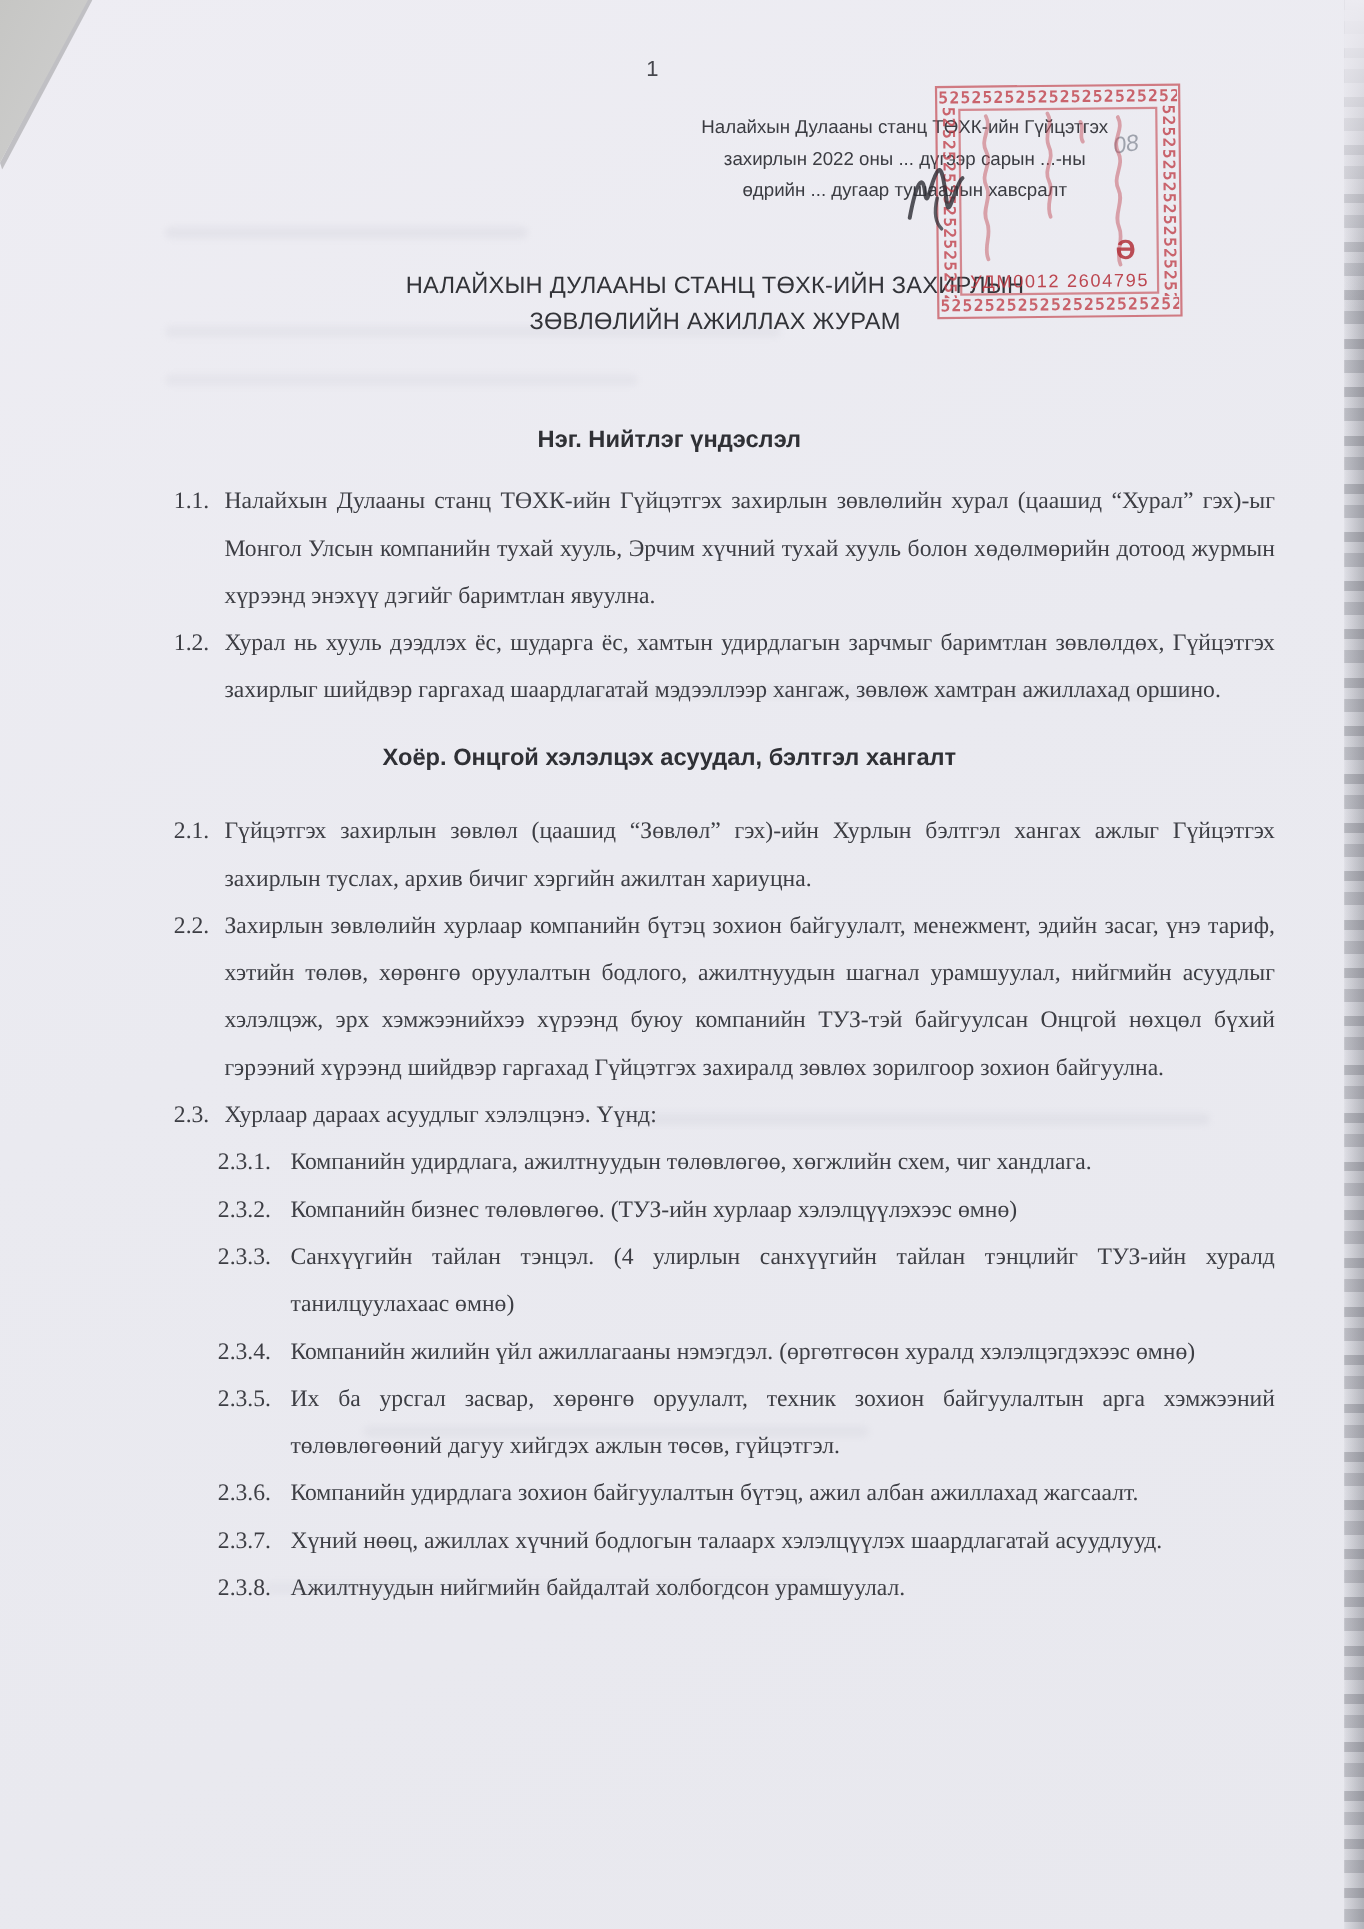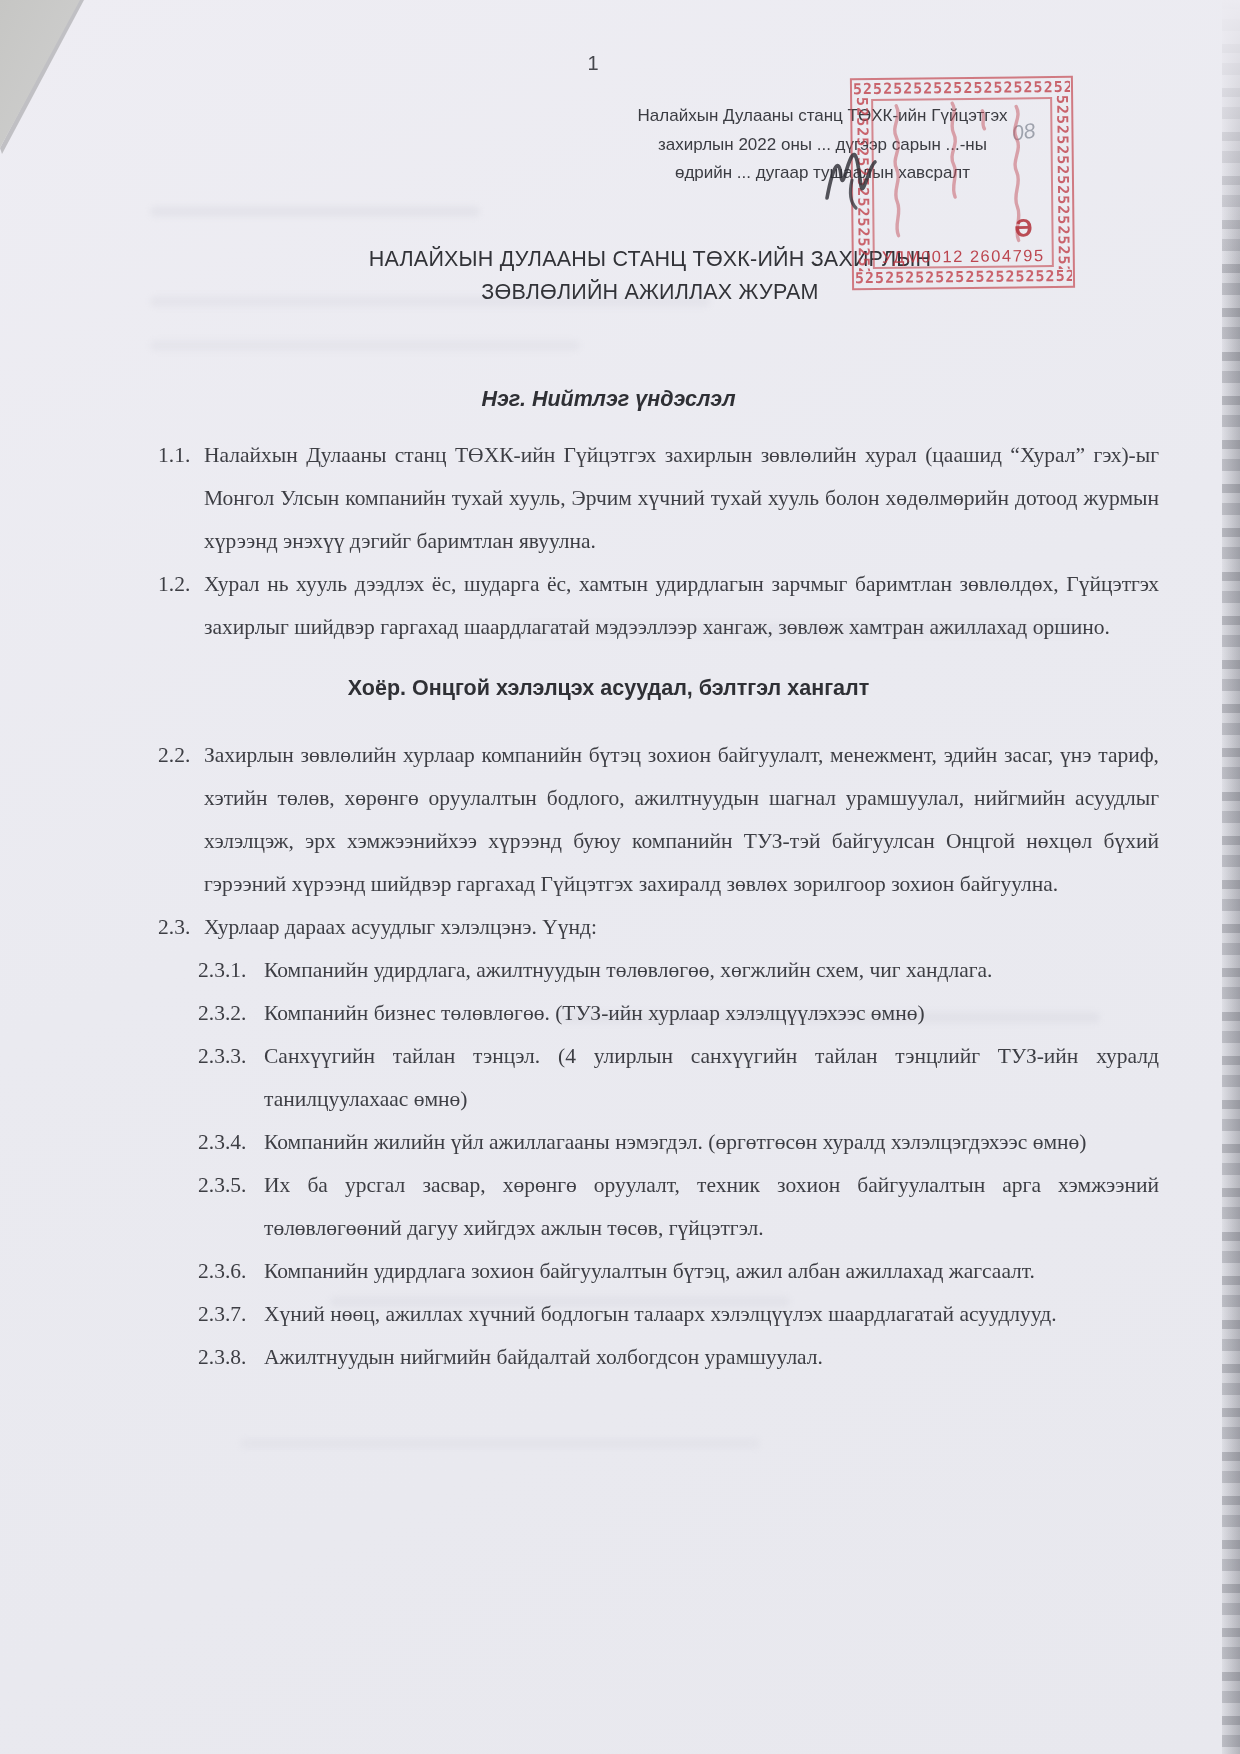--- a/index.html
+++ b/index.html
@@ -86,21 +86,21 @@
   }
   
   .body-text{
     position:absolute;top:378px;left:158px;width:1001px;
     font-size:21.5px;line-height:43px;z-index:2;
   }
   .sec-heading{
     text-align:center;font-weight:bold;color:#2f3035;
     padding-right:100px;
   }
-  .sec-heading.first{margin-bottom:13px;font-style:italic;}
+  .sec-heading.first{margin-bottom:13px;}
   .sec-heading.second{margin-top:18px;margin-bottom:24px;}
   .item{display:flex;font-family:Liberation Serif, serif;}
   .item.first-gap{margin-top:8px;}
   .item .num{flex:0 0 46px;}
   .item .txt{flex:1;text-align:justify;}
   .sub{margin-left:40px;}
   .sub .num{flex:0 0 66px;}
 </style>
 </head>
 <body>
@@ -164,20 +164,24 @@
       <div class="txt">Налайхын Дулааны станц ТӨХК-ийн Гүйцэтгэх захирлын зөвлөлийн хурал (цаашид “Хурал” гэх)-ыг Монгол Улсын компанийн тухай хууль, Эрчим хүчний тухай хууль болон хөдөлмөрийн дотоод журмын хүрээнд энэхүү дэгийг баримтлан явуулна.</div>
     </div>
     <div class="item">
       <div class="num">1.2.</div>
       <div class="txt">Хурал нь хууль дээдлэх ёс, шударга ёс, хамтын удирдлагын зарчмыг баримтлан зөвлөлдөх, Гүйцэтгэх захирлыг шийдвэр гаргахад шаардлагатай мэдээллээр хангаж, зөвлөж хамтран ажиллахад оршино.</div>
     </div>
 
     <div class="sec-heading second">Хоёр. Онцгой хэлэлцэх асуудал, бэлтгэл хангалт</div>
 
     <div class="item">
+      <div class="num">2.1.</div>
+      <div class="txt">Гүйцэтгэх захирлын зөвлөл (цаашид “Зөвлөл” гэх)-ийн Хурлын бэлтгэл хангах  ажлыг Гүйцэтгэх захирлын туслах, архив бичиг хэргийн ажилтан хариуцна.</div>
+    </div>
+    <div class="item">
       <div class="num">2.2.</div>
       <div class="txt">Захирлын зөвлөлийн хурлаар компанийн бүтэц зохион байгуулалт, менежмент,  эдийн засаг, үнэ тариф, хэтийн төлөв, хөрөнгө оруулалтын бодлого, ажилтнуудын шагнал урамшуулал, нийгмийн асуудлыг хэлэлцэж, эрх хэмжээнийхээ хүрээнд буюу компанийн ТУЗ-тэй байгуулсан Онцгой нөхцөл бүхий гэрээний хүрээнд шийдвэр гаргахад Гүйцэтгэх захиралд зөвлөх зорилгоор зохион байгуулна.</div>
     </div>
     <div class="item">
       <div class="num">2.3.</div>
       <div class="txt">Хурлаар дараах асуудлыг хэлэлцэнэ. Үүнд:</div>
     </div>
 
     <div class="item sub">
       <div class="num">2.3.1.</div>

